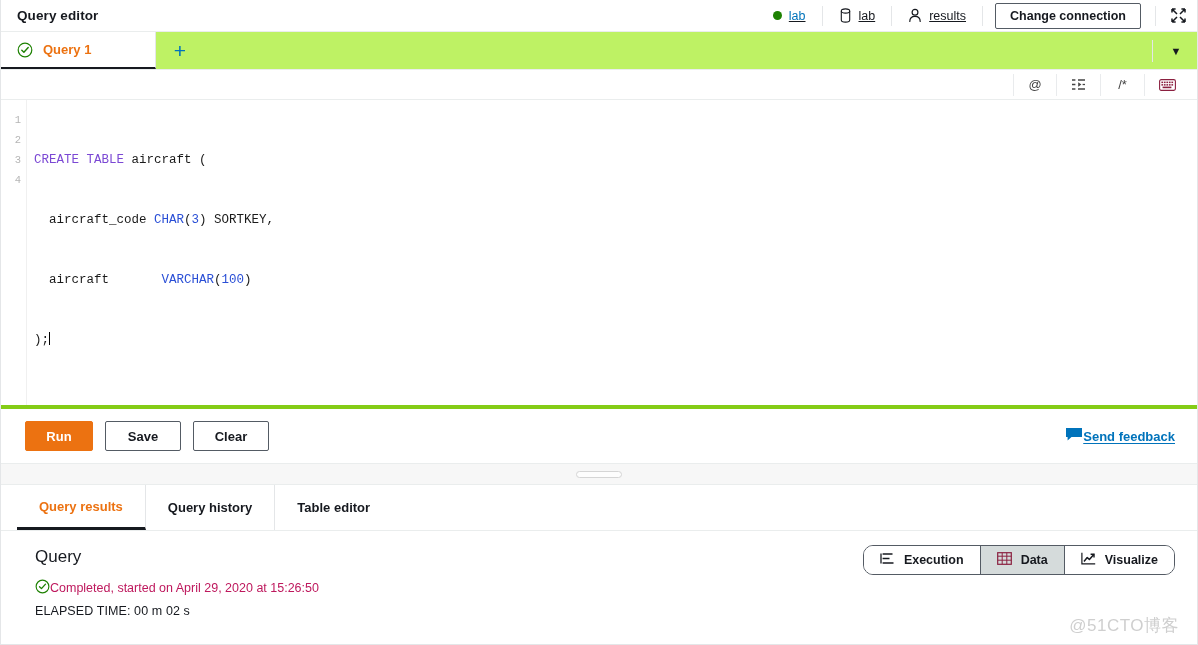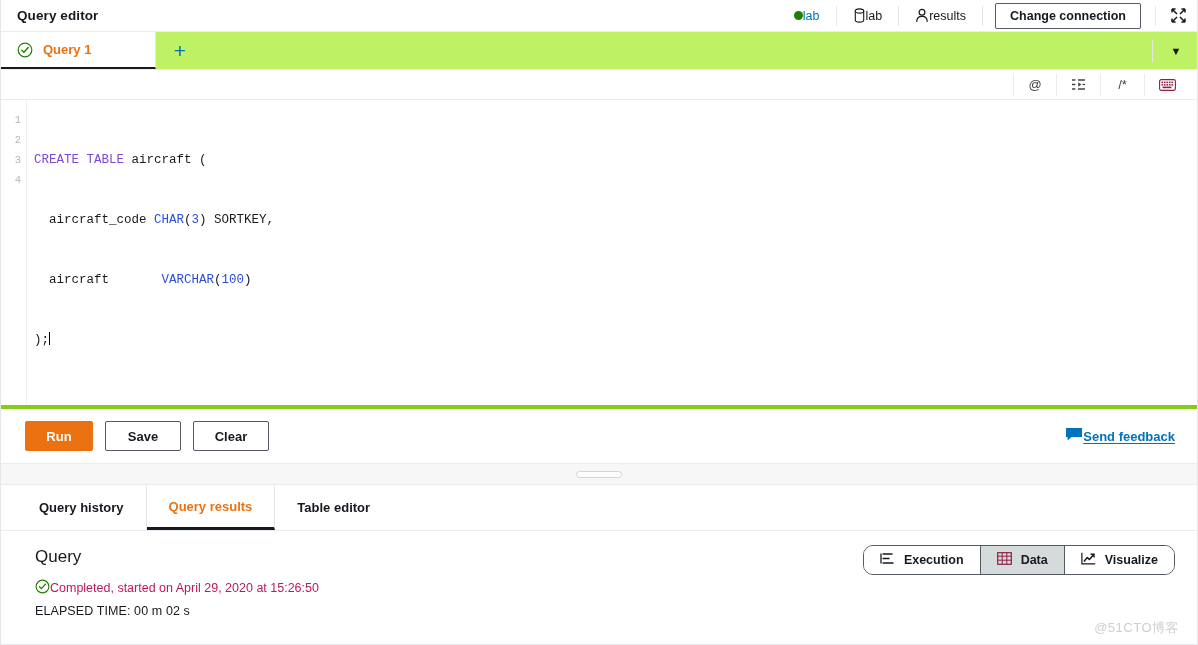--- a/index.html
+++ b/index.html
@@ -39,24 +39,26 @@
   }
   .header-right {
     margin-left: auto;
     display: flex;
     align-items: center;
     height: 100%;
   }
   .conn-item {
     display: flex;
     align-items: center;
+    gap: 7px;
     padding: 0 16px;
     font-size: 12.5px;
     color: #16191f;
     height: 20px;
+    text-decoration: underline;
   }
   .conn-sep {
     width: 1px;
     height: 20px;
     background: #e4e6e8;
   }
   .green-dot {
     width: 9px; height: 9px;
     border-radius: 50%;
     background: #1d8102;
@@ -355,21 +357,21 @@
     cursor: pointer;
     border-right: 1px solid #545b64;
   }
   .seg:last-child { border-right: none; }
   .seg.selected { background: #d5dbdb; }
 
   .watermark {
     position: absolute;
     right: 18px;
     bottom: 8px;
-    font-size: 13px;
+    font-size: 17px;
     color: #cfcfcf;
     letter-spacing: 0.5px;
     user-select: none;
   }
   .bottom-rule {
     position: absolute;
     left: 0; right: 0; bottom: 0;
     height: 1px;
     background: #e4e6e8;
   }
@@ -507,22 +509,22 @@
       </span>
       <span class="label">Send feedback</span>
     </div>
   </div>
 
   <div class="splitter">
     <div class="grip"></div>
   </div>
 
   <div class="resulttabs">
+    <div class="rtab active">Query results</div>
     <div class="rtab">Query history</div>
-    <div class="rtab active">Query results</div>
     <div class="rtab">Table editor</div>
   </div>
 
   <div class="resultpanel">
     <div class="res-title">Query</div>
 
     <div class="res-status">
       <span>
         <svg width="15" height="15" viewBox="0 0 16 16">
           <circle cx="8" cy="8" r="6.8" fill="none" stroke="#1d8102" stroke-width="1.2"></circle>

